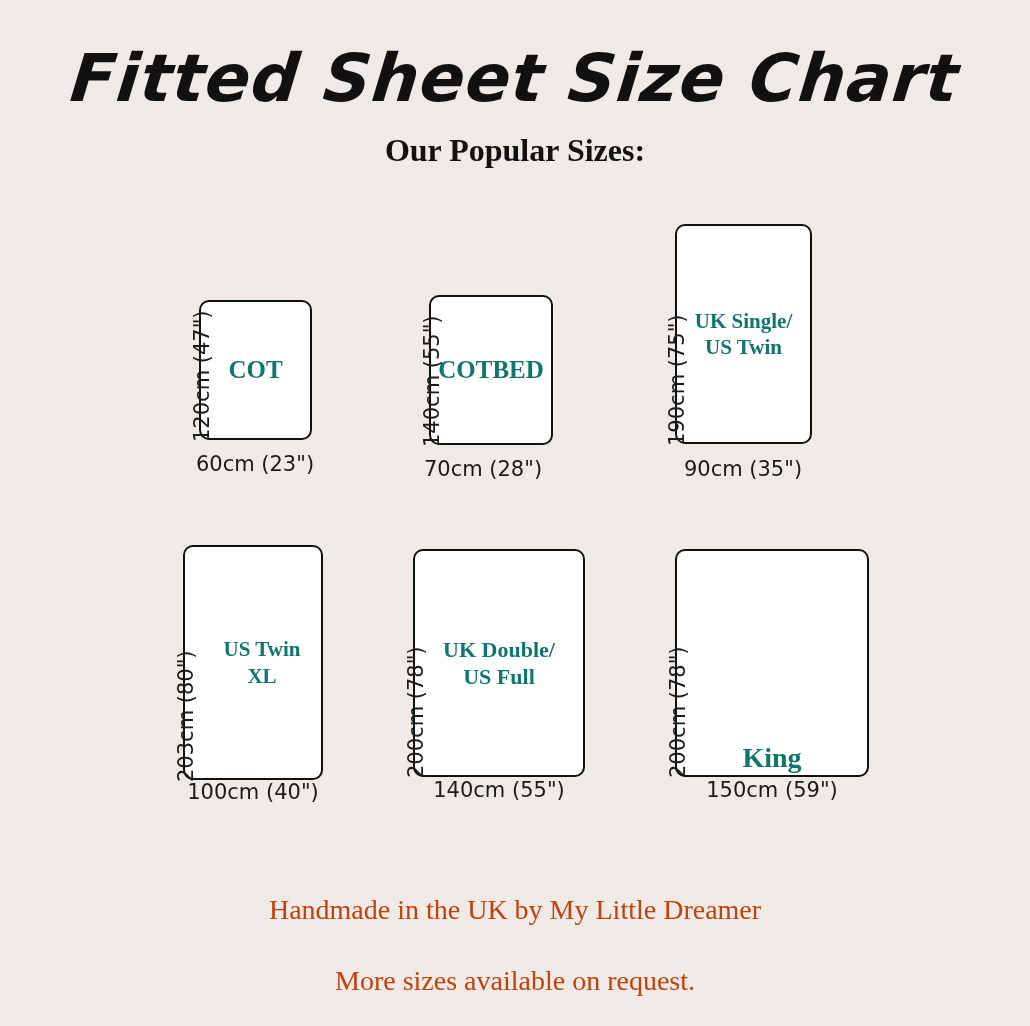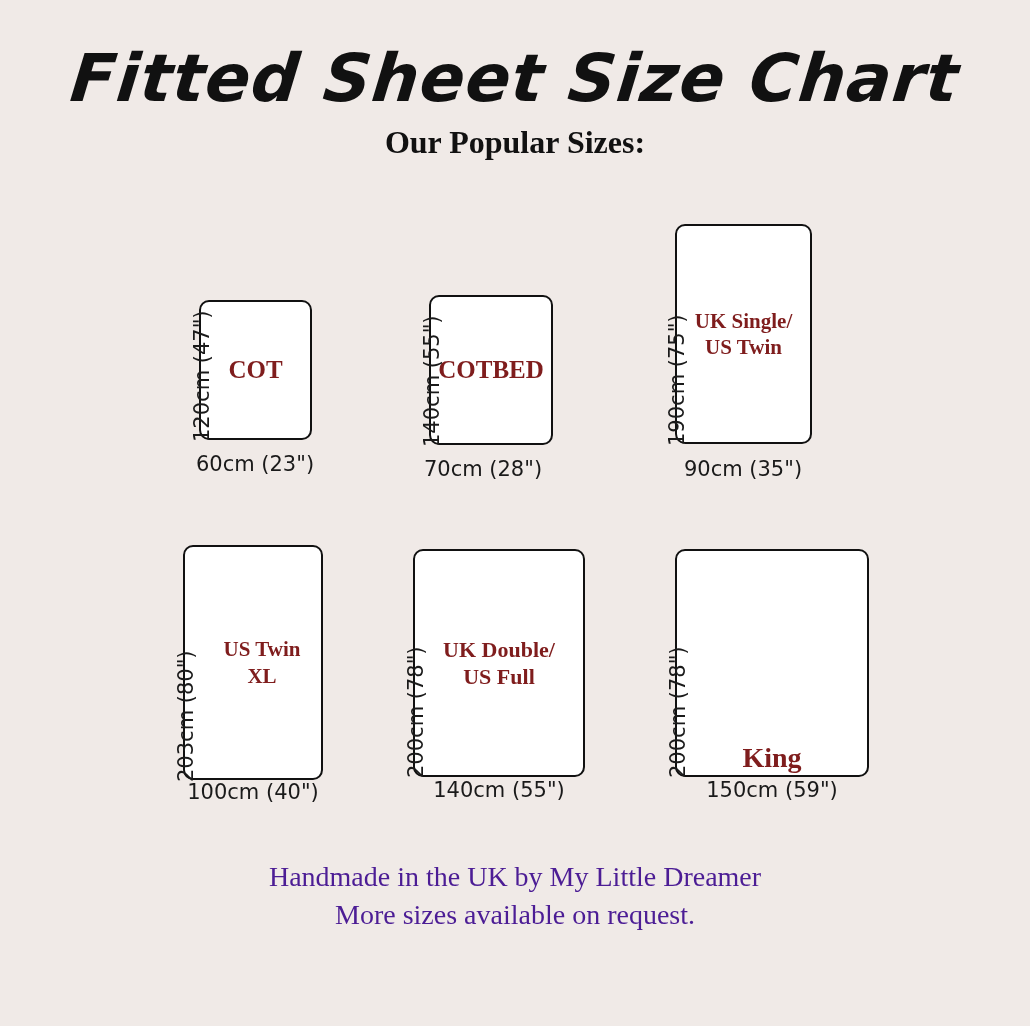--- a/index.html
+++ b/index.html
@@ -32,21 +32,21 @@
     font-family: "DejaVu Sans", sans-serif;
     font-weight: bold;
     font-style: italic;
     font-size: 66px;
     letter-spacing: 1px;
     color: #111;
     transform: skewX(-6deg);
   }
   .subtitle {
     position: absolute;
-    top: 124px;
+    top: 132px;
     left: 0;
     width: 1030px;
     text-align: center;
     font-family: "Liberation Serif", serif;
     font-weight: bold;
     font-size: 32px;
     color: #111;
   }
 
   
@@ -70,21 +70,21 @@
     border-radius: 10px;
     background: #ffffff;
     display: flex;
     align-items: center;
     justify-content: center;
     text-align: center;
   }
   .sheet-label {
     font-family: "Liberation Serif", serif;
     font-weight: bold;
-    color: #7f1d1d;
+    color: #0f766e;
     line-height: 1.25;
     padding: 0 6px;
   }
 
   
   .v-dim {
     position: absolute;
     font-family: "DejaVu Sans", sans-serif;
     font-size: 21px;
     color: #1a1a1a;
@@ -106,22 +106,23 @@
   
   .footer {
     position: absolute;
     left: 0;
     width: 1030px;
     text-align: center;
   }
   .footer-line {
     font-family: "Liberation Serif", serif;
     font-size: 28px;
-    color: #4c1d95;
+    color: #c2410c;
     line-height: 1.35;
+    margin-top: 33px;
   }
   .footer-line.bold {
     font-weight: bold;
   }
 </style>
 </head>
 <body>
 
 <div class="page">
 

